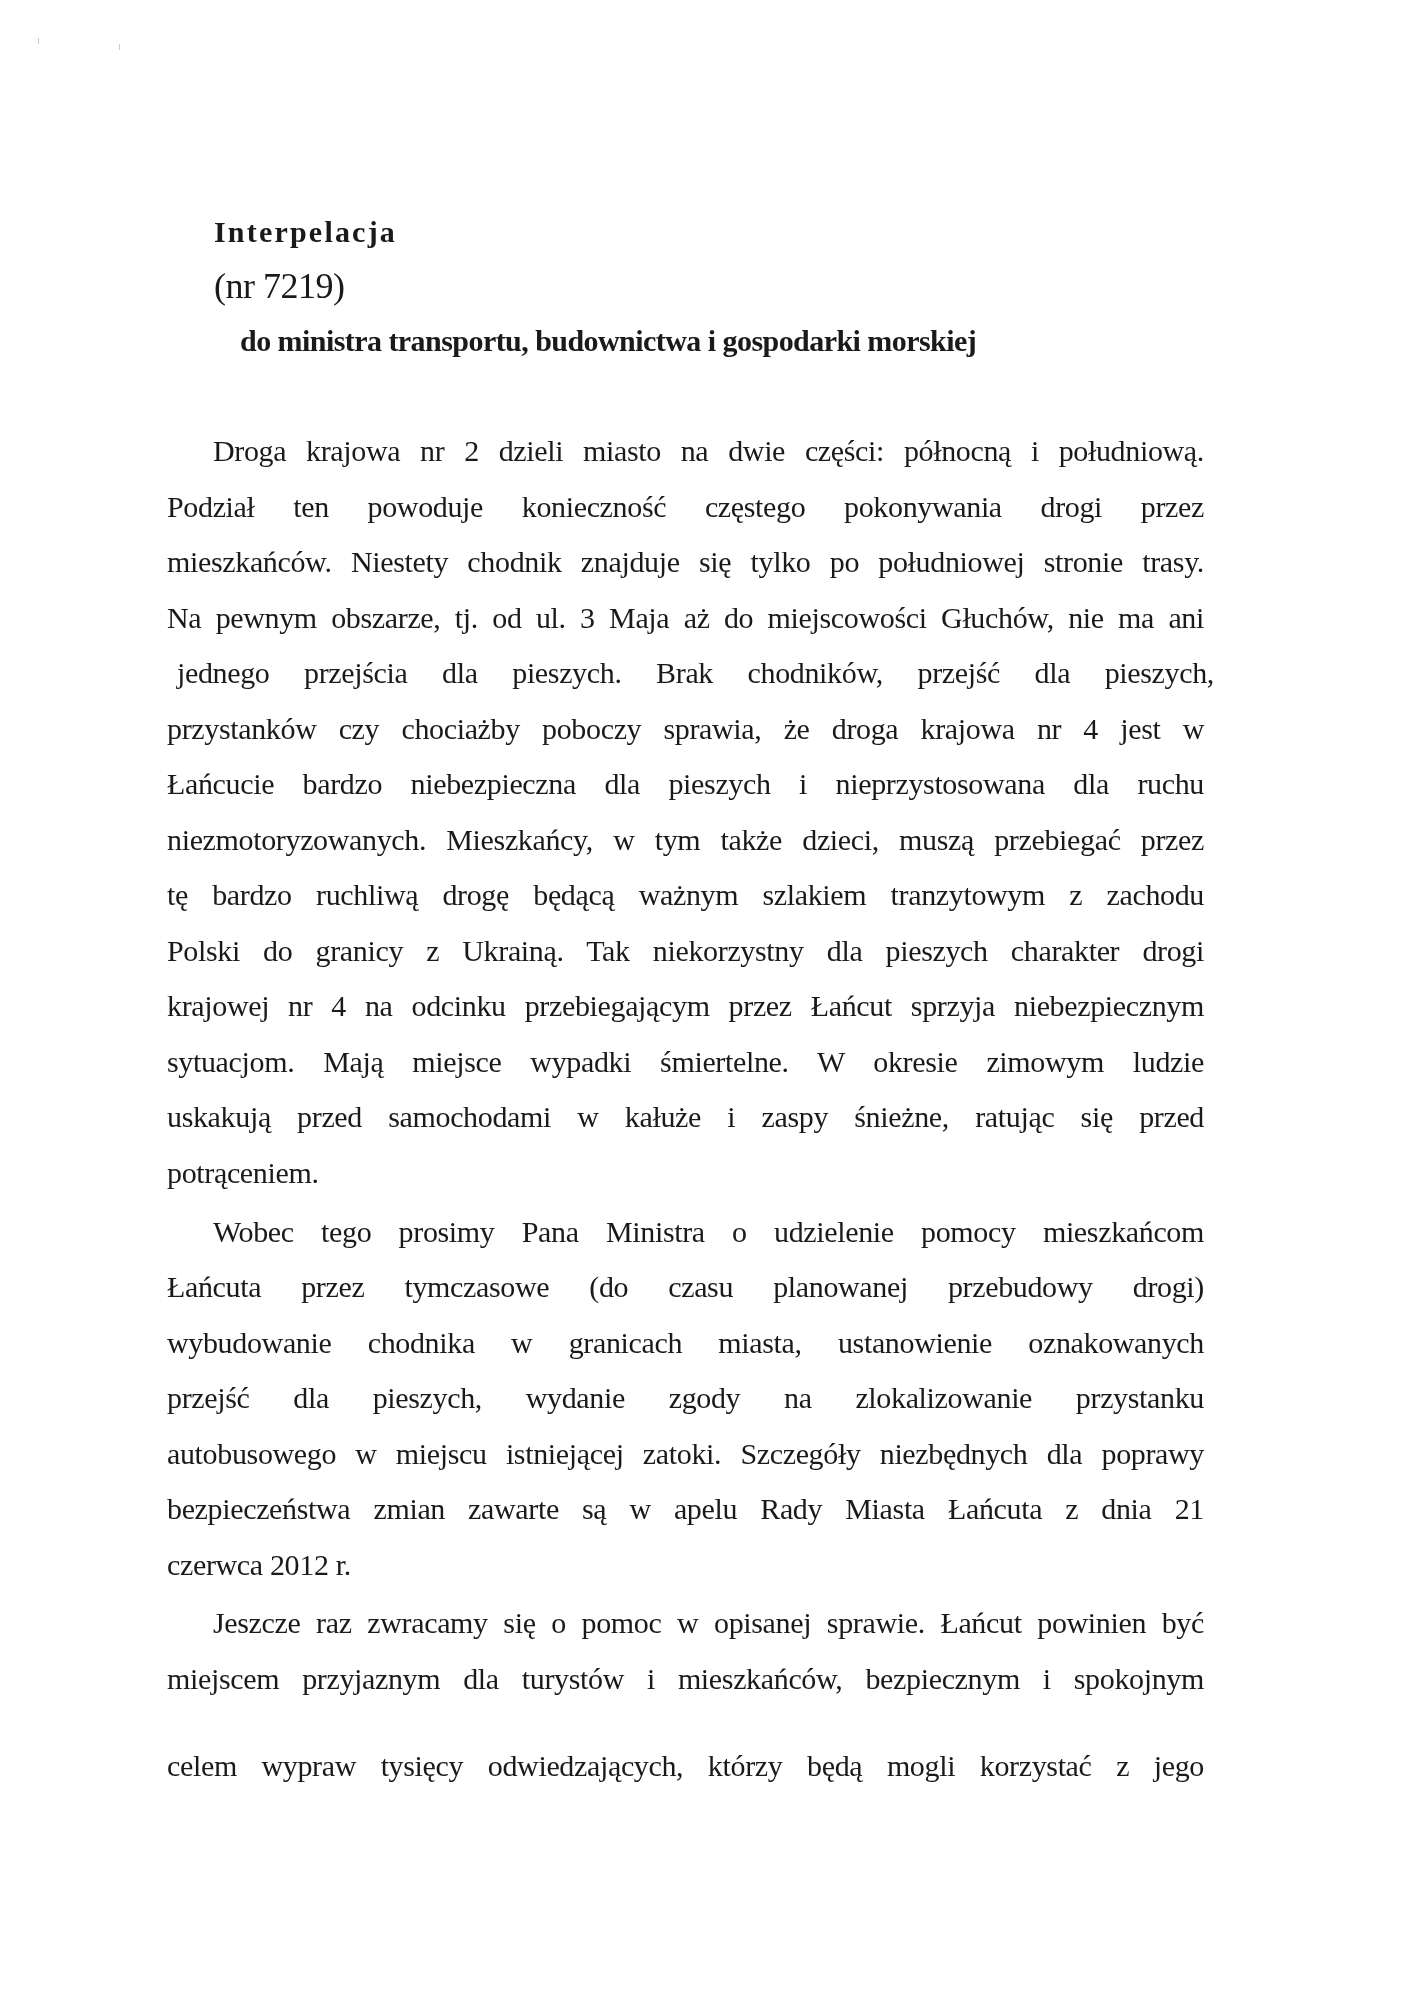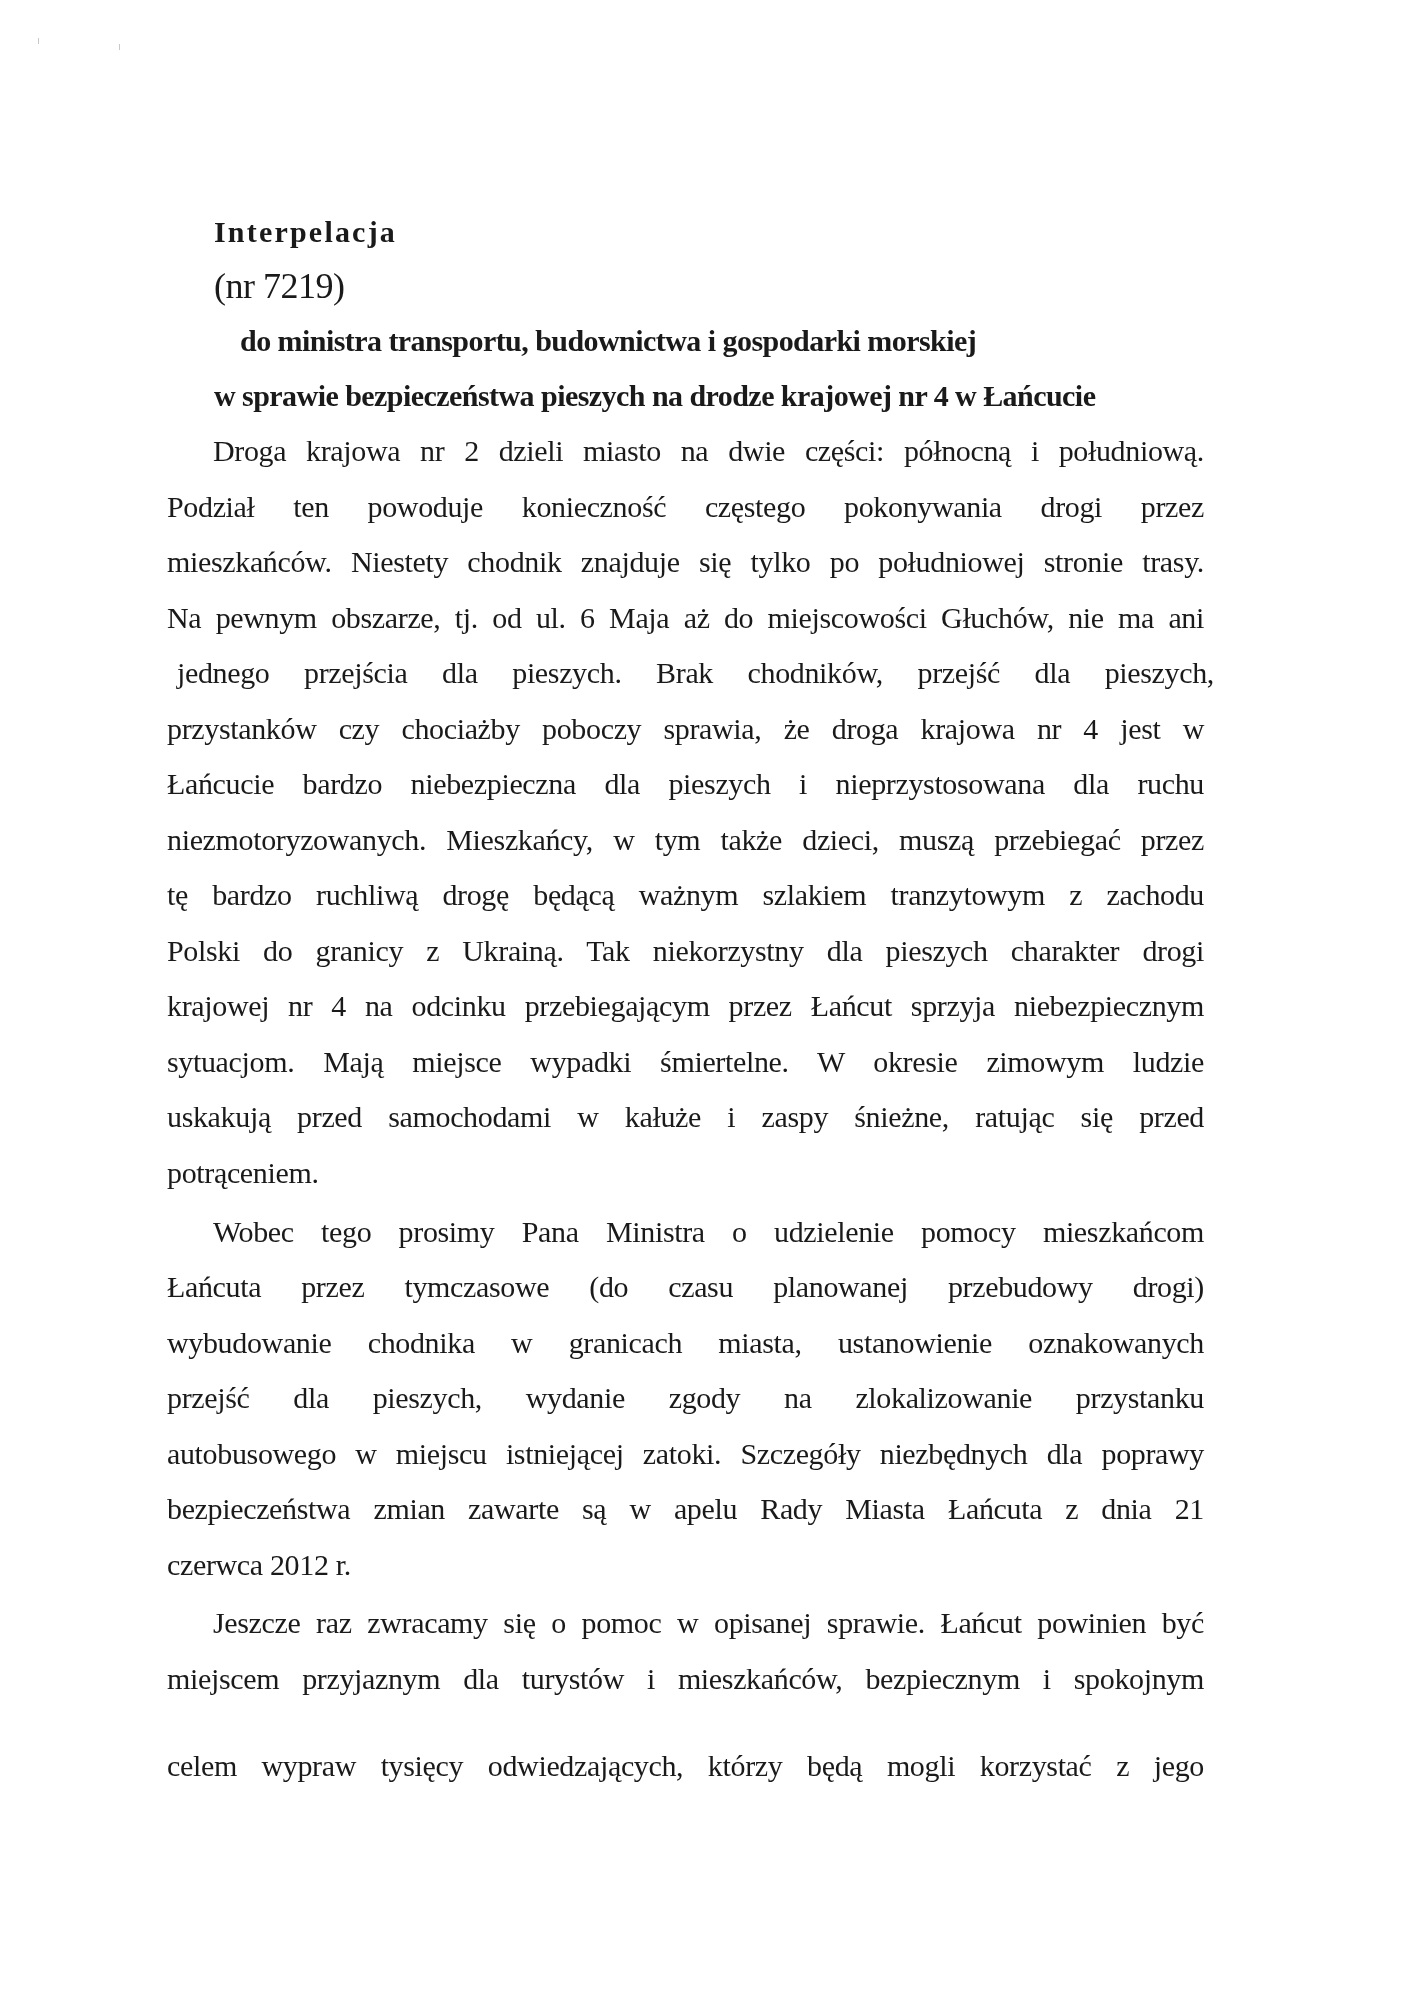--- a/index.html
+++ b/index.html
@@ -73,27 +73,26 @@
 <body>
 
 <div class="page">
 
   <div class="scan-mark" style="left:38px; top:38px; height:6px;"></div>
   <div class="scan-mark" style="left:119px; top:44px; height:6px;"></div>
 
   <div class="title" style="top:214px;">Interpelacja</div>
   <div class="number" style="top:268px;">(nr 7219)</div>
   <div class="heading" style="top:323px;margin-left:26px;">do ministra transportu, budownictwa i gospodarki morskiej</div>
-  <div class="heading" style="top:378px;">w sprawie bezpieczeństwa pieszych na drodze krajowej nr 4 w Łańcucie</div>
 
   <div>
     <div class="line indent just" style="top:433px;">Droga krajowa nr 2 dzieli miasto na dwie części: północną i południową.</div>
     <div class="line just" style="top:489px;">Podział ten powoduje konieczność częstego pokonywania drogi przez</div>
     <div class="line just" style="top:544px;">mieszkańców. Niestety chodnik znajduje się tylko po południowej stronie trasy.</div>
-    <div class="line just" style="top:600px;">Na pewnym obszarze, tj. od ul. 6 Maja aż do miejscowości Głuchów, nie ma ani</div>
+    <div class="line just" style="top:600px;">Na pewnym obszarze, tj. od ul. 3 Maja aż do miejscowości Głuchów, nie ma ani</div>
     <div class="line just" style="top:655px;margin-left:10px;">jednego przejścia dla pieszych. Brak chodników, przejść dla pieszych,</div>
     <div class="line just" style="top:711px;">przystanków czy chociażby poboczy sprawia, że droga krajowa nr 4 jest w</div>
     <div class="line just" style="top:766px;">Łańcucie bardzo niebezpieczna dla pieszych i nieprzystosowana dla ruchu</div>
     <div class="line just" style="top:822px;">niezmotoryzowanych. Mieszkańcy, w tym także dzieci, muszą przebiegać przez</div>
     <div class="line just" style="top:877px;">tę bardzo ruchliwą drogę będącą ważnym szlakiem tranzytowym z zachodu</div>
     <div class="line just" style="top:933px;">Polski do granicy z Ukrainą. Tak niekorzystny dla pieszych charakter drogi</div>
     <div class="line just" style="top:988px;">krajowej nr 4 na odcinku przebiegającym przez Łańcut sprzyja niebezpiecznym</div>
     <div class="line just" style="top:1044px;">sytuacjom. Mają miejsce wypadki śmiertelne. W okresie zimowym ludzie</div>
     <div class="line just" style="top:1099px;">uskakują przed samochodami w kałuże i zaspy śnieżne, ratując się przed</div>
     <div class="line" style="top:1155px;">potrąceniem.</div>

